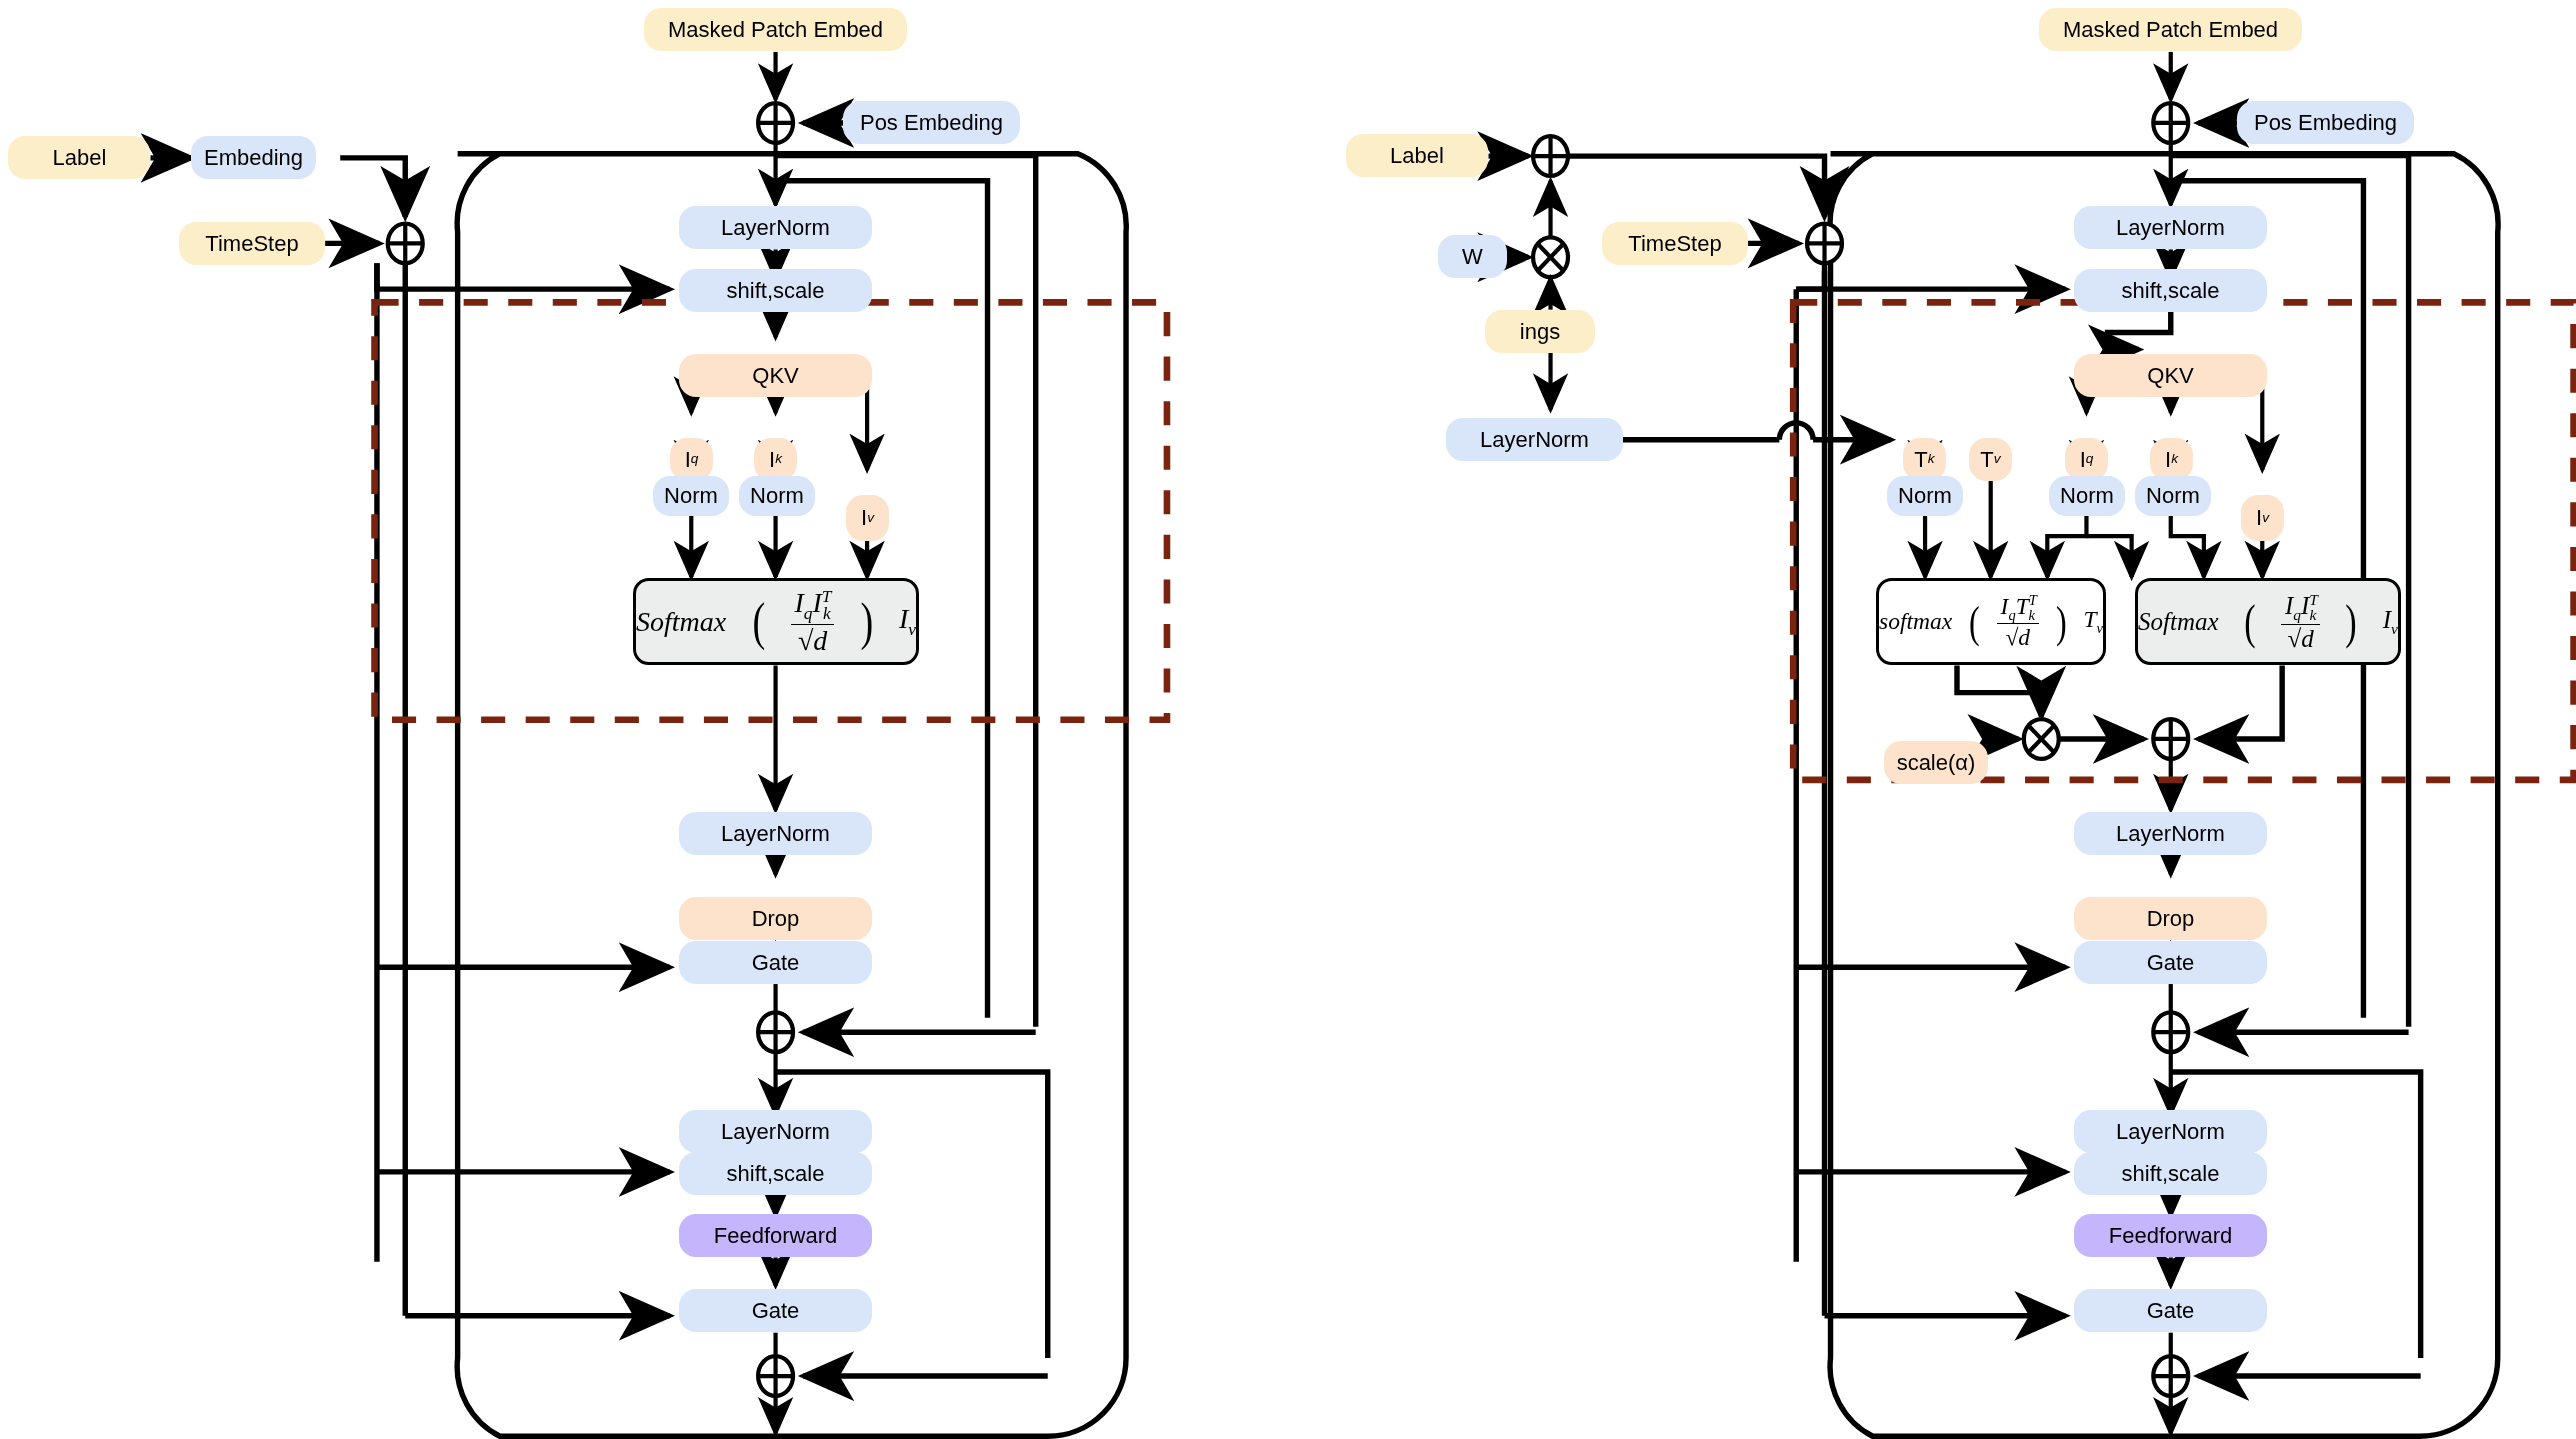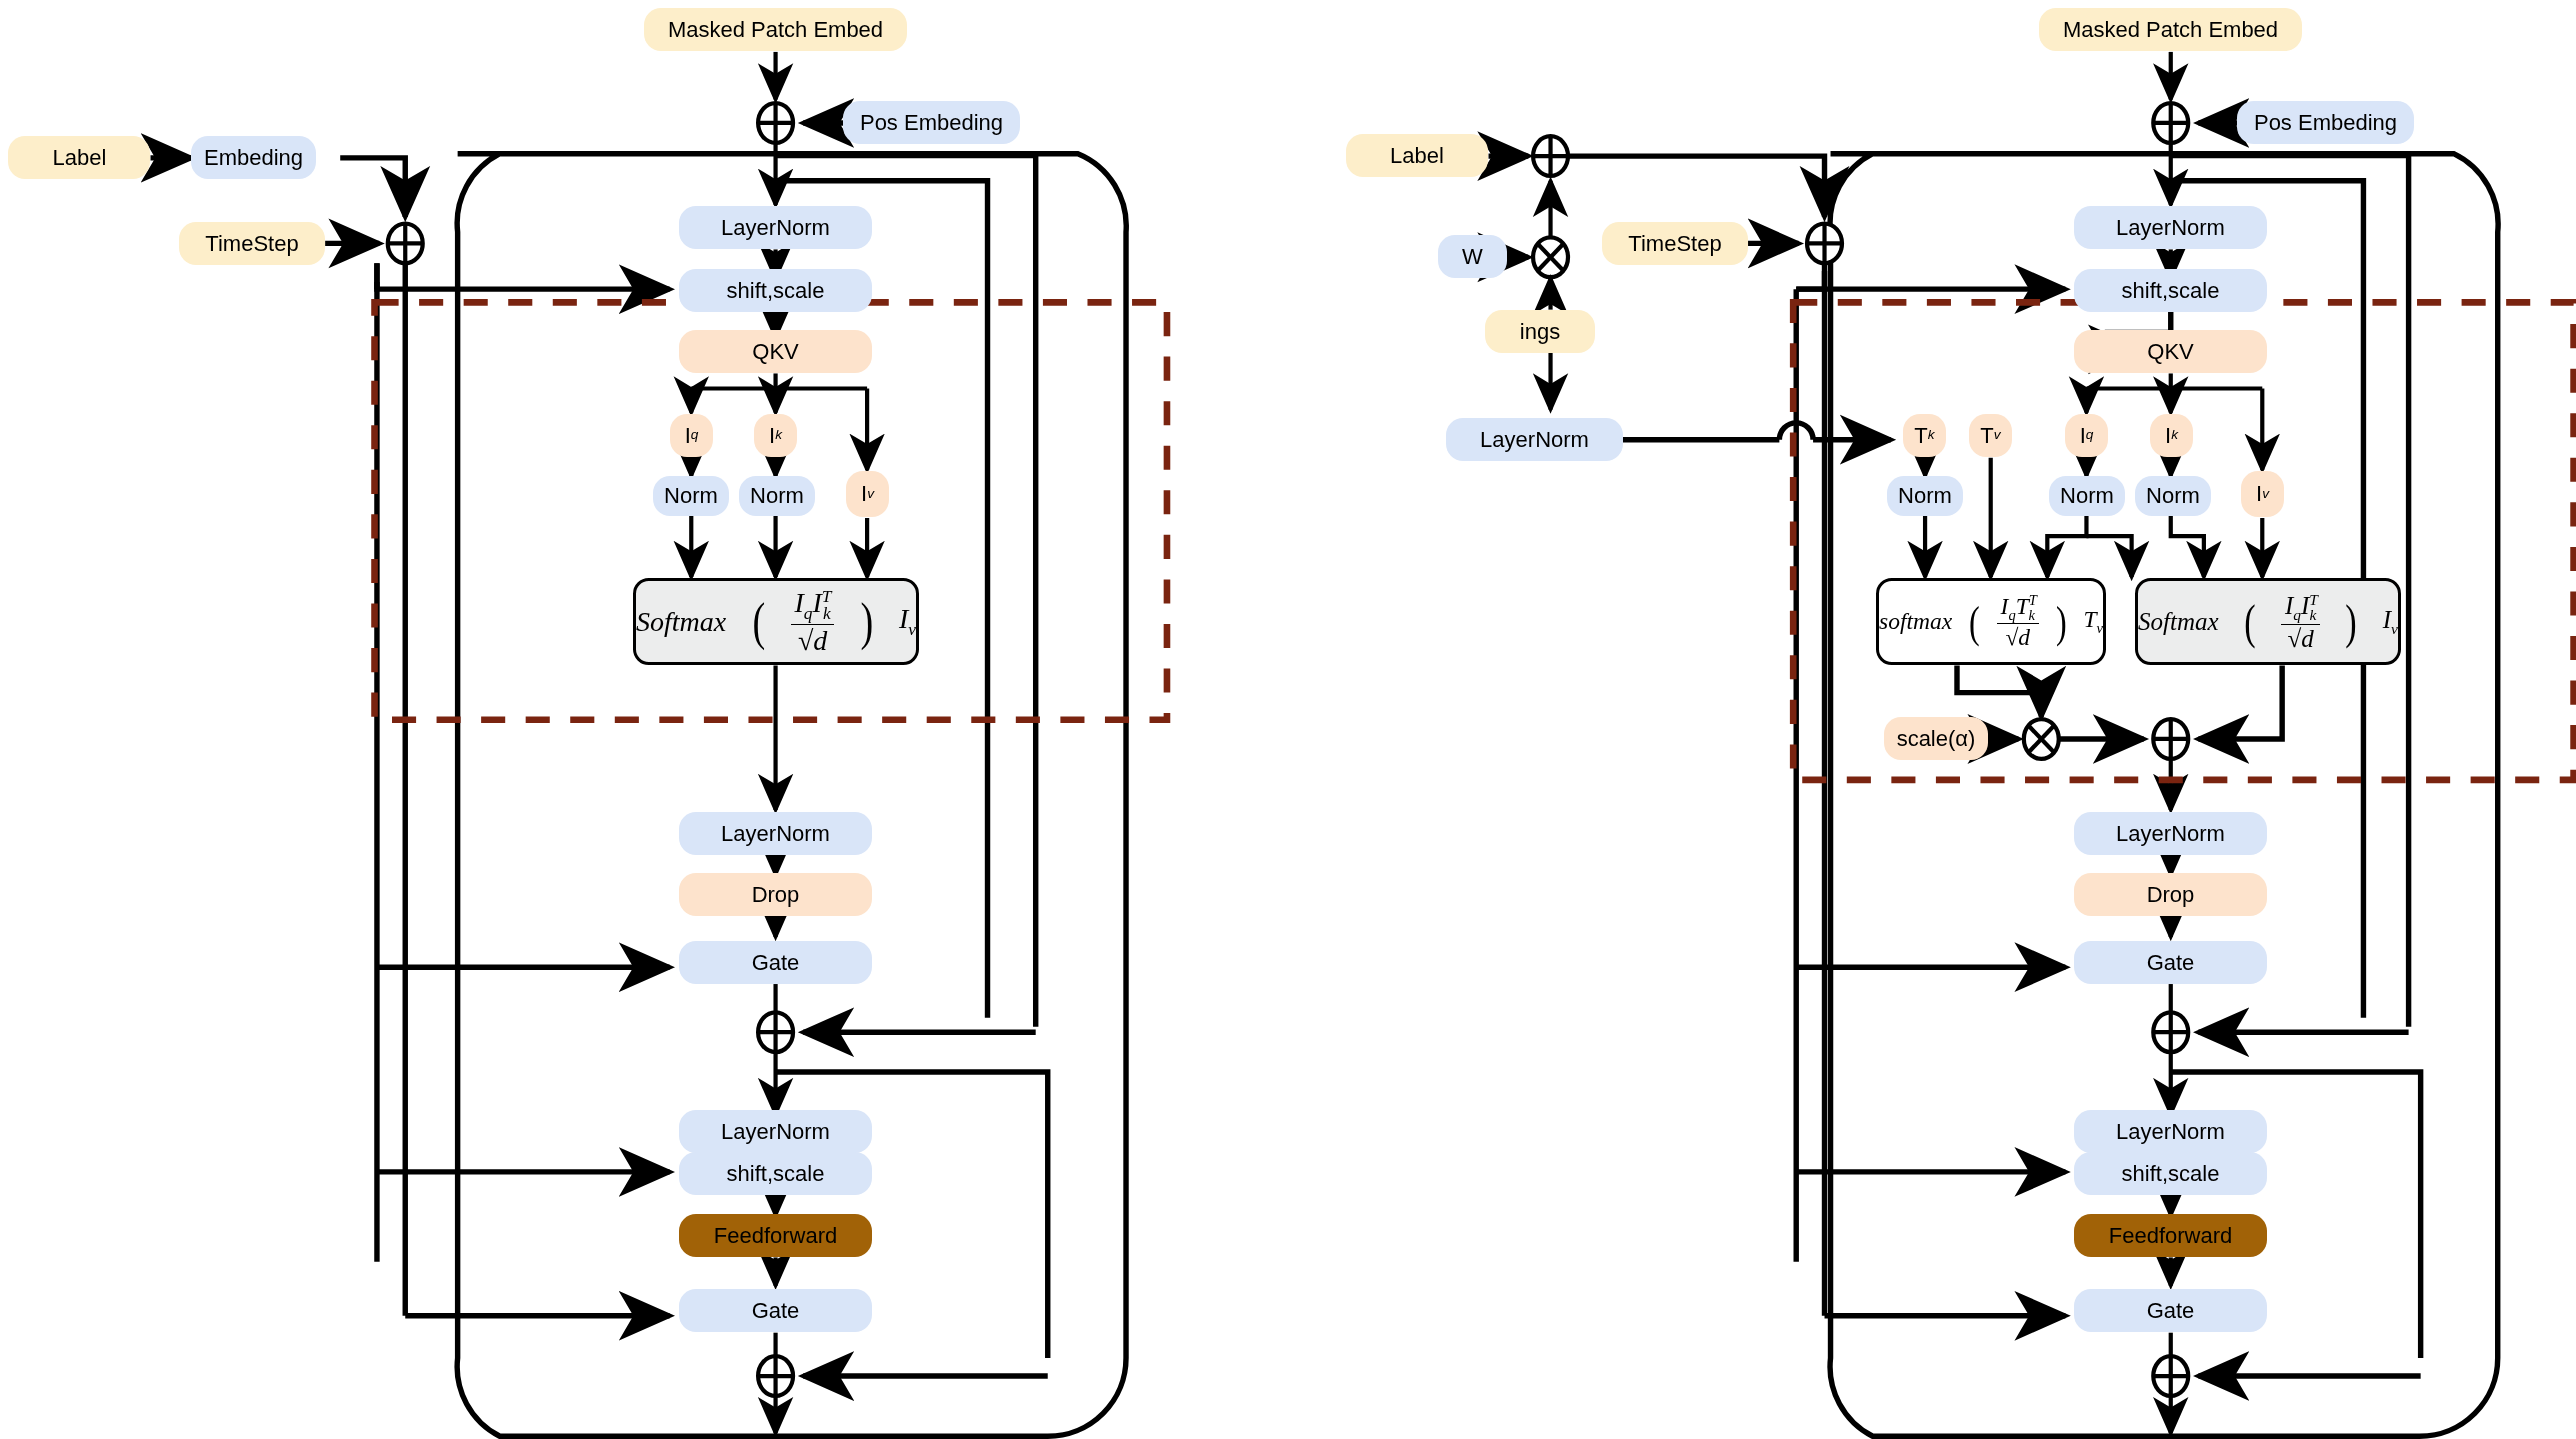--- a/index.html
+++ b/index.html
@@ -4,23 +4,23 @@
 <title>DiT Block Architecture Diagram</title>
 <style>
   html,body{margin:0;padding:0;background:#ffffff;}
   body{font-family:"Liberation Sans", sans-serif;}
   #stage{position:relative;width:2576px;height:1440px;background:#fff;overflow:hidden;}
   svg.layer{position:absolute;left:0;top:0;width:2576px;height:1440px;}
   .node{position:absolute;box-sizing:border-box;display:flex;align-items:center;justify-content:center;
         border-radius:17px;font-size:22px;color:#000;line-height:1.05;text-align:center;
         font-family:"Liberation Sans", sans-serif;white-space:nowrap;}
   .fill-blue{background:#d9e5f8;}
-  .fill-peach{background:#fde3cc;}
+  .fill-peach{background:#fde3cc;margin-top:24px;}
   .fill-yellow{background:#fdeeca;}
-  .fill-green{background:#a16207;}
+  .fill-green{background:#c4b5fd;}
   .formula{position:absolute;box-sizing:border-box;display:flex;align-items:center;justify-content:space-between;
            border:3px solid #000;border-radius:15.7px;font-family:"Liberation Serif", serif;font-style:italic;
            color:#000000;}
   .formula.grey{background:#eceded;}
   .formula.white{background:#ffffff;}
   .frac{display:inline-flex;flex-direction:column;align-items:center;vertical-align:middle;line-height:1;}
   .frac .num{padding:0 3.6px 1.2px 3.6px;border-bottom:1.8px solid #000;}
   .frac .den{padding:1.8px 3.6px 0 3.6px;}
   .paren{font-size:1.9em;font-style:normal;display:inline-block;transform:scaleX(.72);}
   sub{font-size:.62em;font-style:italic;}

